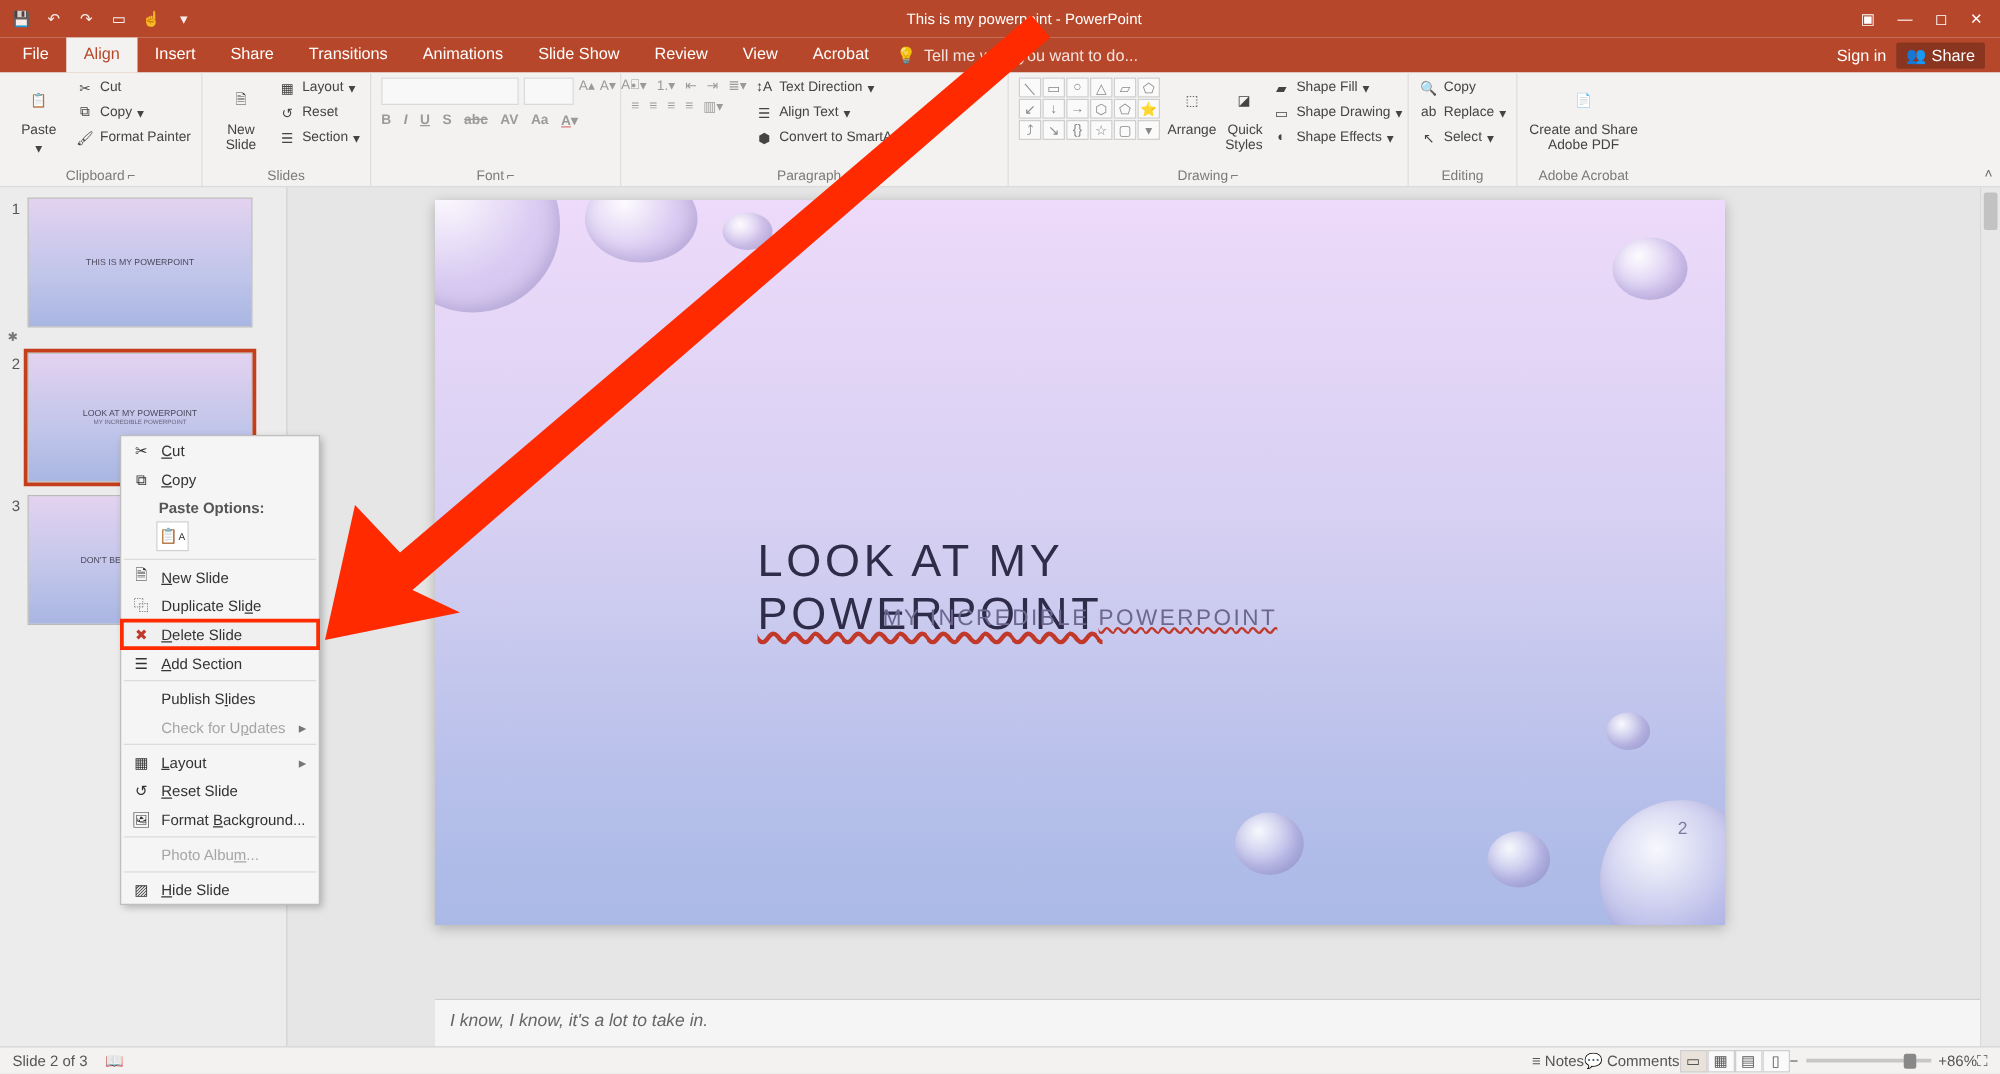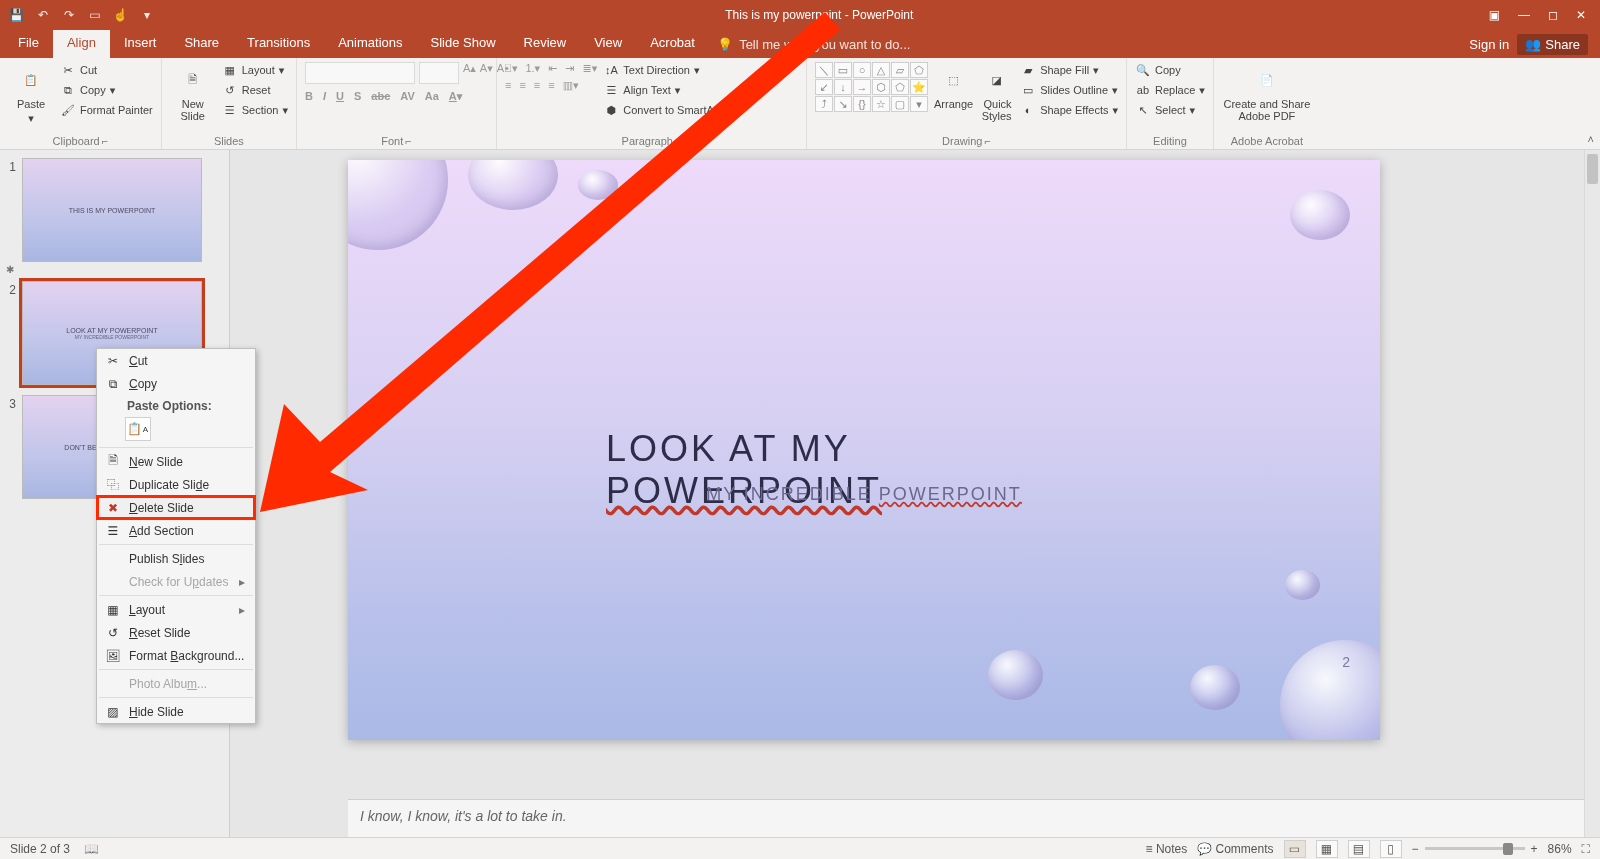--- a/index.html
+++ b/index.html
@@ -62,21 +62,21 @@
 .context-menu .cm-sep{height:1px; background:#dcdcdc; margin:2px 2px;}
 .context-menu .cm-header{font-weight:bold; padding:4px 10px 2px 30px; color:#555;}
 .context-menu .cm-paste-opt{padding:2px 0 4px 28px;}
 .context-menu .cm-paste-opt span{display:inline-flex;width:26px;height:24px;border:1px solid #d0d0d0;align-items:center;justify-content:center;background:#fff;}
 .context-menu .arrow-r{margin-left:auto; color:#777;}
 .underline-letter{text-decoration:underline;}
 
 .big-arrow{position:absolute; z-index:60; pointer-events:none;}
 
 .statusbar{position:absolute; left:0; right:0; bottom:0; height:22px; background:#f3f2f1; border-top:1px solid #d4d4d4; display:flex; align-items:center; font-size:12px; color:#555; padding:0 10px; gap:14px;}
-.statusbar .right{margin-left:auto; display:flex; align-items:center; gap:10px;}
+.statusbar .right{margin-left:auto; display:flex; align-items:center; }
 .statusbar .vbtn{width:22px;height:18px;border:1px solid #cfcfcf;display:inline-flex;align-items:center;justify-content:center;background:#fafafa;}
 .statusbar .vbtn.active{background:#e8e2da;}
 .zoom-slider{display:flex;align-items:center;gap:6px;}
 .zoom-slider .track{width:100px;height:3px;background:#c7c7c7;position:relative;}
 .zoom-slider .track .knob{position:absolute;left:78%;top:-4px;width:10px;height:12px;background:#888;border-radius:2px;}
 </style>
 </head>
 <body>
 
 <div class="titlebar">
@@ -254,21 +254,21 @@
           <div class="ico">⬚</div>
           <span>Arrange</span>
         </div>
       <div class="bigbtn">
           <div class="ico">◪</div>
           <span style="white-space:pre-line;text-align:right;">Quick
 Styles</span>
         </div>
       <div class="stack">
         <div class="row"><span class="sico">▰</span><span>Shape Fill</span> ▾</div>
-        <div class="row"><span class="sico">▭</span><span>Slides Outline</span> ▾</div>
+        <div class="row"><span class="sico">▭</span><span>Shape Drawing</span> ▾</div>
         <div class="row"><span class="sico">◐</span><span>Shape Effects</span> ▾</div>
       </div>
     </div>
     <div class="glabel">
         <span>Drawing</span>
         <span>⌐</span>
       </div>
   </div>
 
   <div class="rgroup">

